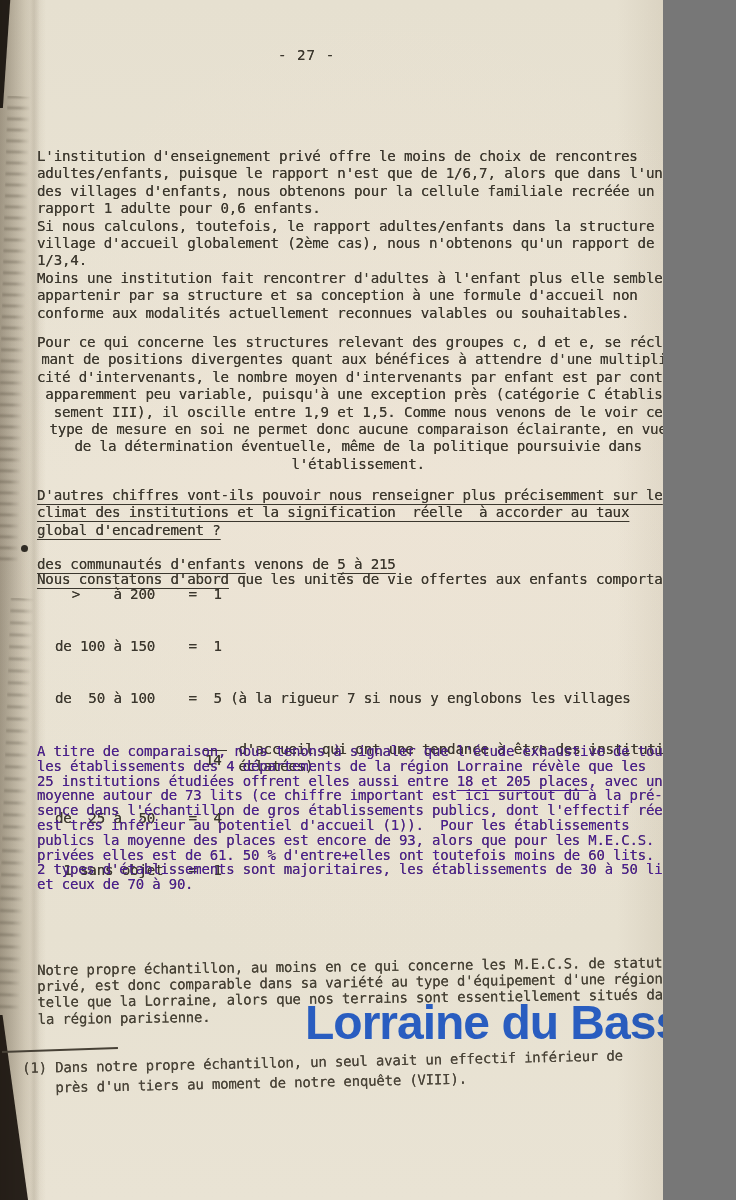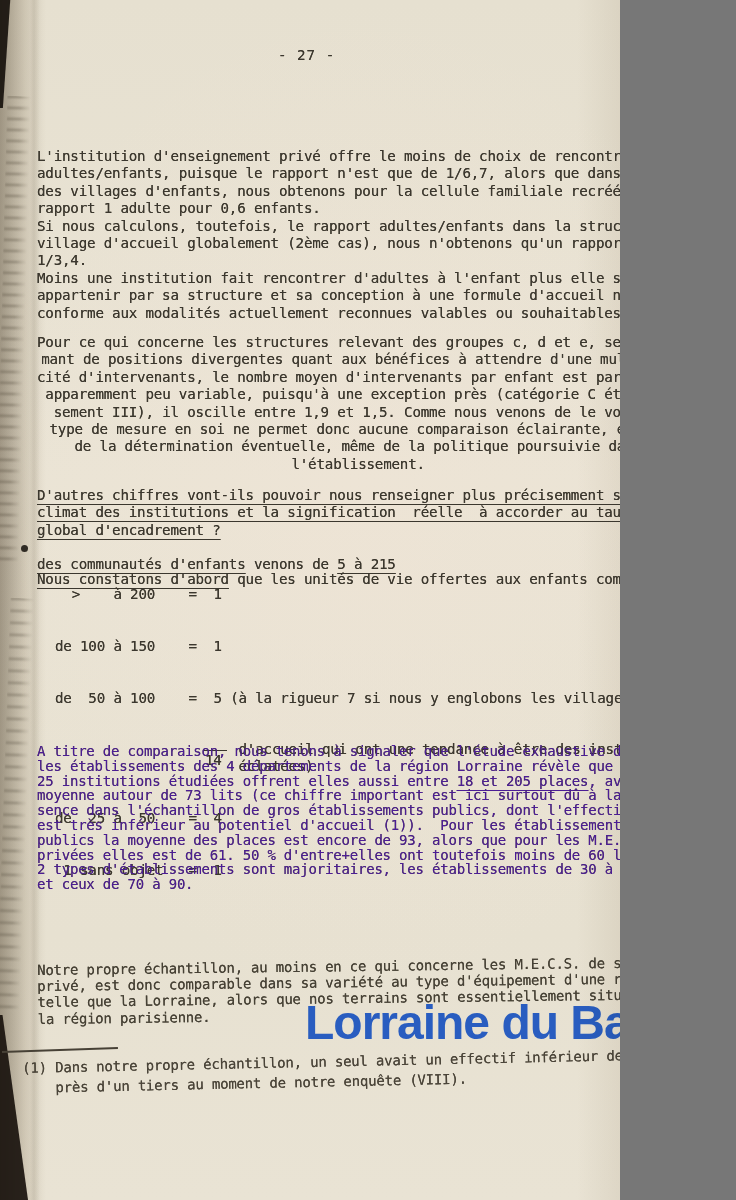--- a/index.html
+++ b/index.html
@@ -1,17 +1,17 @@
 <!DOCTYPE html>
 <html><head>
 <meta charset="utf-8">
 <style>
   html,body{margin:0;padding:0;background:#777;}
   .stage{position:relative;width:620px;height:1200px;overflow:hidden;
-         background:#e8e2d3;}
+         background:#e8e2d3;padding-left:43px;}
   .paper{position:absolute;inset:0;
     background:
       radial-gradient(90% 60% at 58% 42%, rgba(243,228,214,.35), rgba(243,228,214,0) 70%),
       linear-gradient(to right, rgba(120,100,70,.10), rgba(120,100,70,0) 7%, rgba(120,100,70,0) 93%, rgba(120,100,70,.10)),
       linear-gradient(to bottom, #e6e0d0, #eae4d5 40%, #e7e1d1 78%, #e9e3d4);}
   
   .gutter-shade{position:absolute;left:0;top:0;bottom:0;width:46px;
     background:
       linear-gradient(to right, rgba(92,80,60,.48), rgba(140,125,98,.22) 55%, rgba(140,125,98,0)),
       linear-gradient(to right, rgba(0,0,0,0) 30px, rgba(90,78,58,.12) 34px, rgba(90,78,58,0) 40px);}

